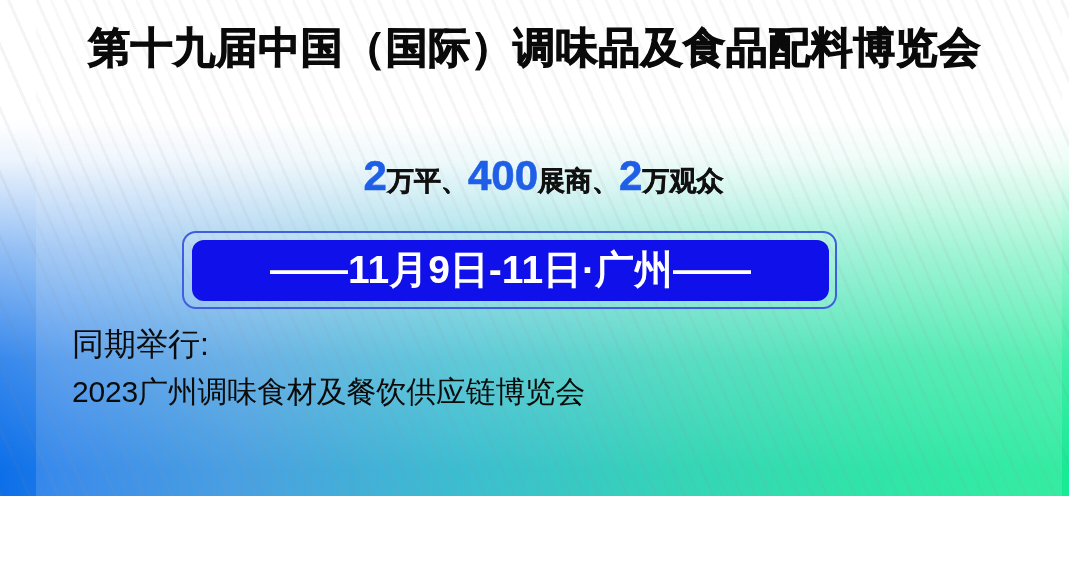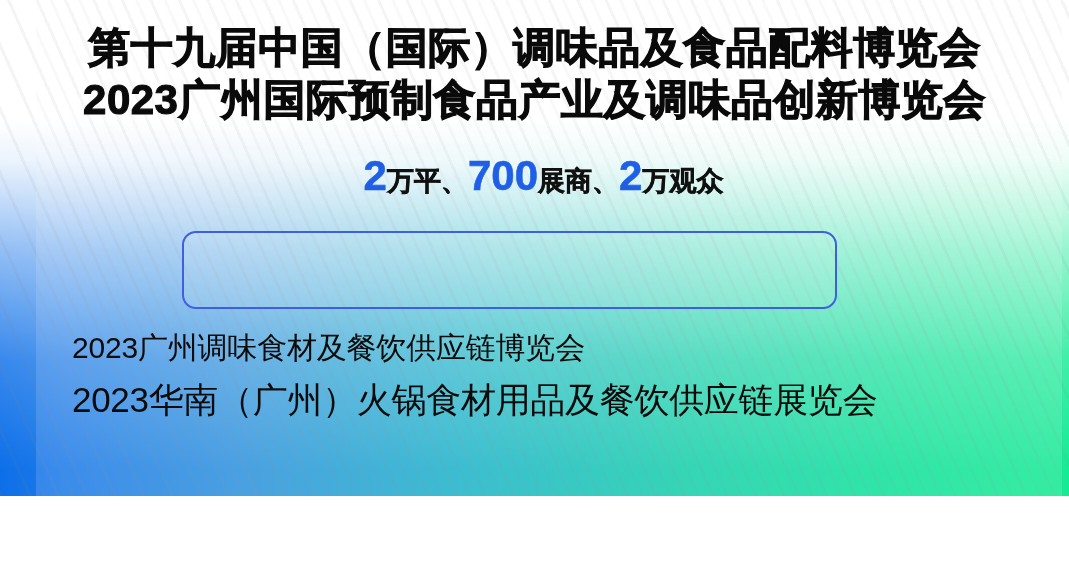--- a/index.html
+++ b/index.html
@@ -187,30 +187,32 @@
   <div class="bg-base"></div>
   <div class="bg-stripes"></div>
   <div class="bg-panel">
     <div class="bg-panel-stripes"></div>
   </div>
 
   <div class="content">
 
     <div class="title-block">
       <div class="title-line">第十九届中国（国际）调味品及食品配料博览会</div>
-      <div class="title-line">2023广州国际预制食品产业及调味品创新博览会</div>
     </div>
 
     <div class="stats-row">
       <span class="stats-inner">
-        <span class="stat-num">2</span><span class="stat-txt">万平、</span><span class="stat-num">700</span><span class="stat-txt">展商、</span><span class="stat-num">2</span><span class="stat-txt">万观众</span>
+        <span class="stat-num">2</span><span class="stat-txt">万平、</span><span class="stat-num">400</span><span class="stat-txt">展商、</span><span class="stat-num">2</span><span class="stat-txt">万观众</span>
       </span>
     </div>
 
     <div class="badge-outer"></div>
+    <div class="badge-inner">
+      <span class="badge-text">——11月9日-11日·广州——</span>
+    </div>
 
     <div class="also-block">
+      <div class="also-label">同期举行:</div>
       <div class="also-line">2023广州调味食材及餐饮供应链博览会</div>
-      <div class="also-line wide">2023华南（广州）火锅食材用品及餐饮供应链展览会</div>
     </div>
 
   </div>
 </div>
 
 </body></html>

